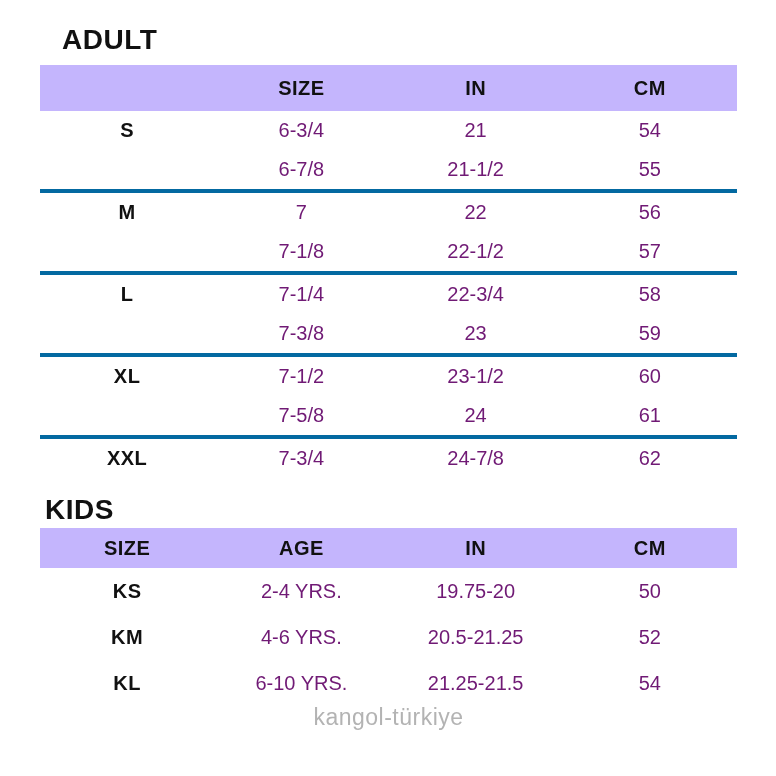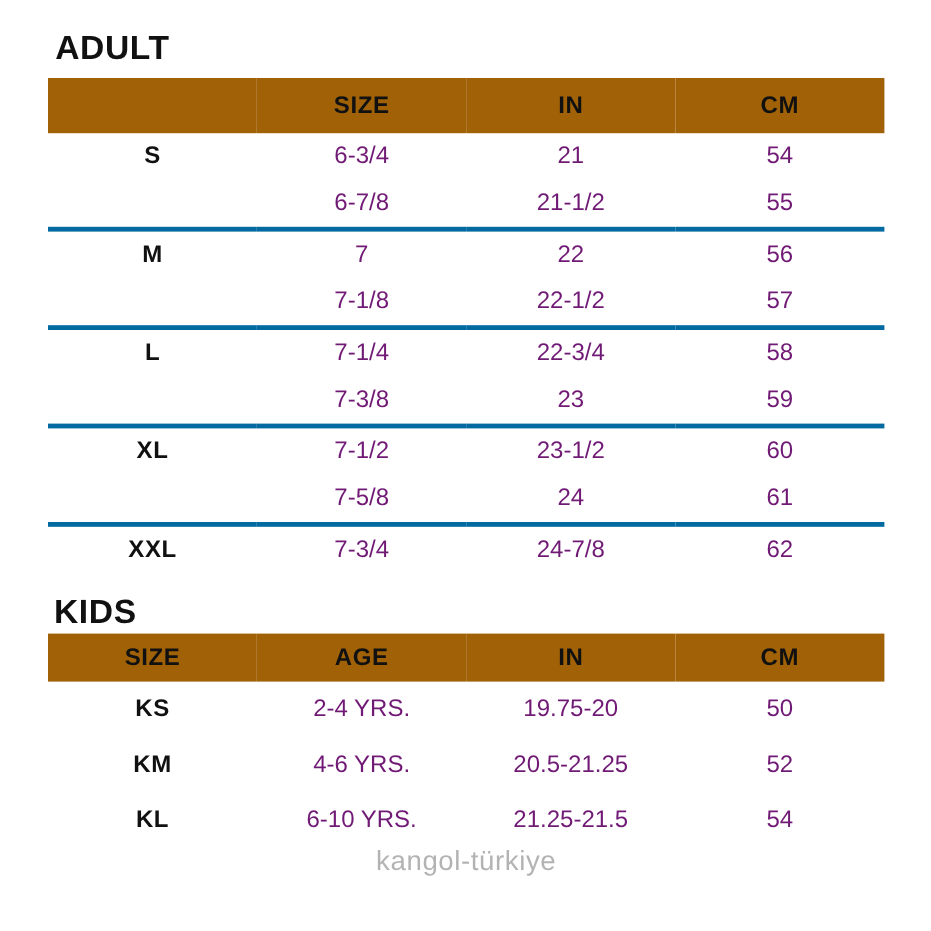--- a/index.html
+++ b/index.html
@@ -16,32 +16,32 @@
     width: 776px;
     height: 776px;
     padding: 0 39px 0 40px;
   }
   .section-title {
     font-size: 28px;
     font-weight: 800;
     color: #111111;
     letter-spacing: 0.5px;
     line-height: 1;
-    margin: 26px 0 11px 6px;
+    margin: 26px 0 11px 22px;
   }
   .section-title.kids {
     margin: 18px 0 4px 5px;
   }
   table {
     width: 100%;
     border-collapse: collapse;
     table-layout: fixed;
   }
   thead th {
-    background: #a16207;
+    background: #c4b5fd;
     font-size: 20px;
     font-weight: 700;
     color: #111111;
     letter-spacing: 0.5px;
     text-align: center;
     vertical-align: middle;
     padding: 0;
   }
   .adult-table thead th { height: 46px; }
   .kids-table  thead th { height: 40px; }

